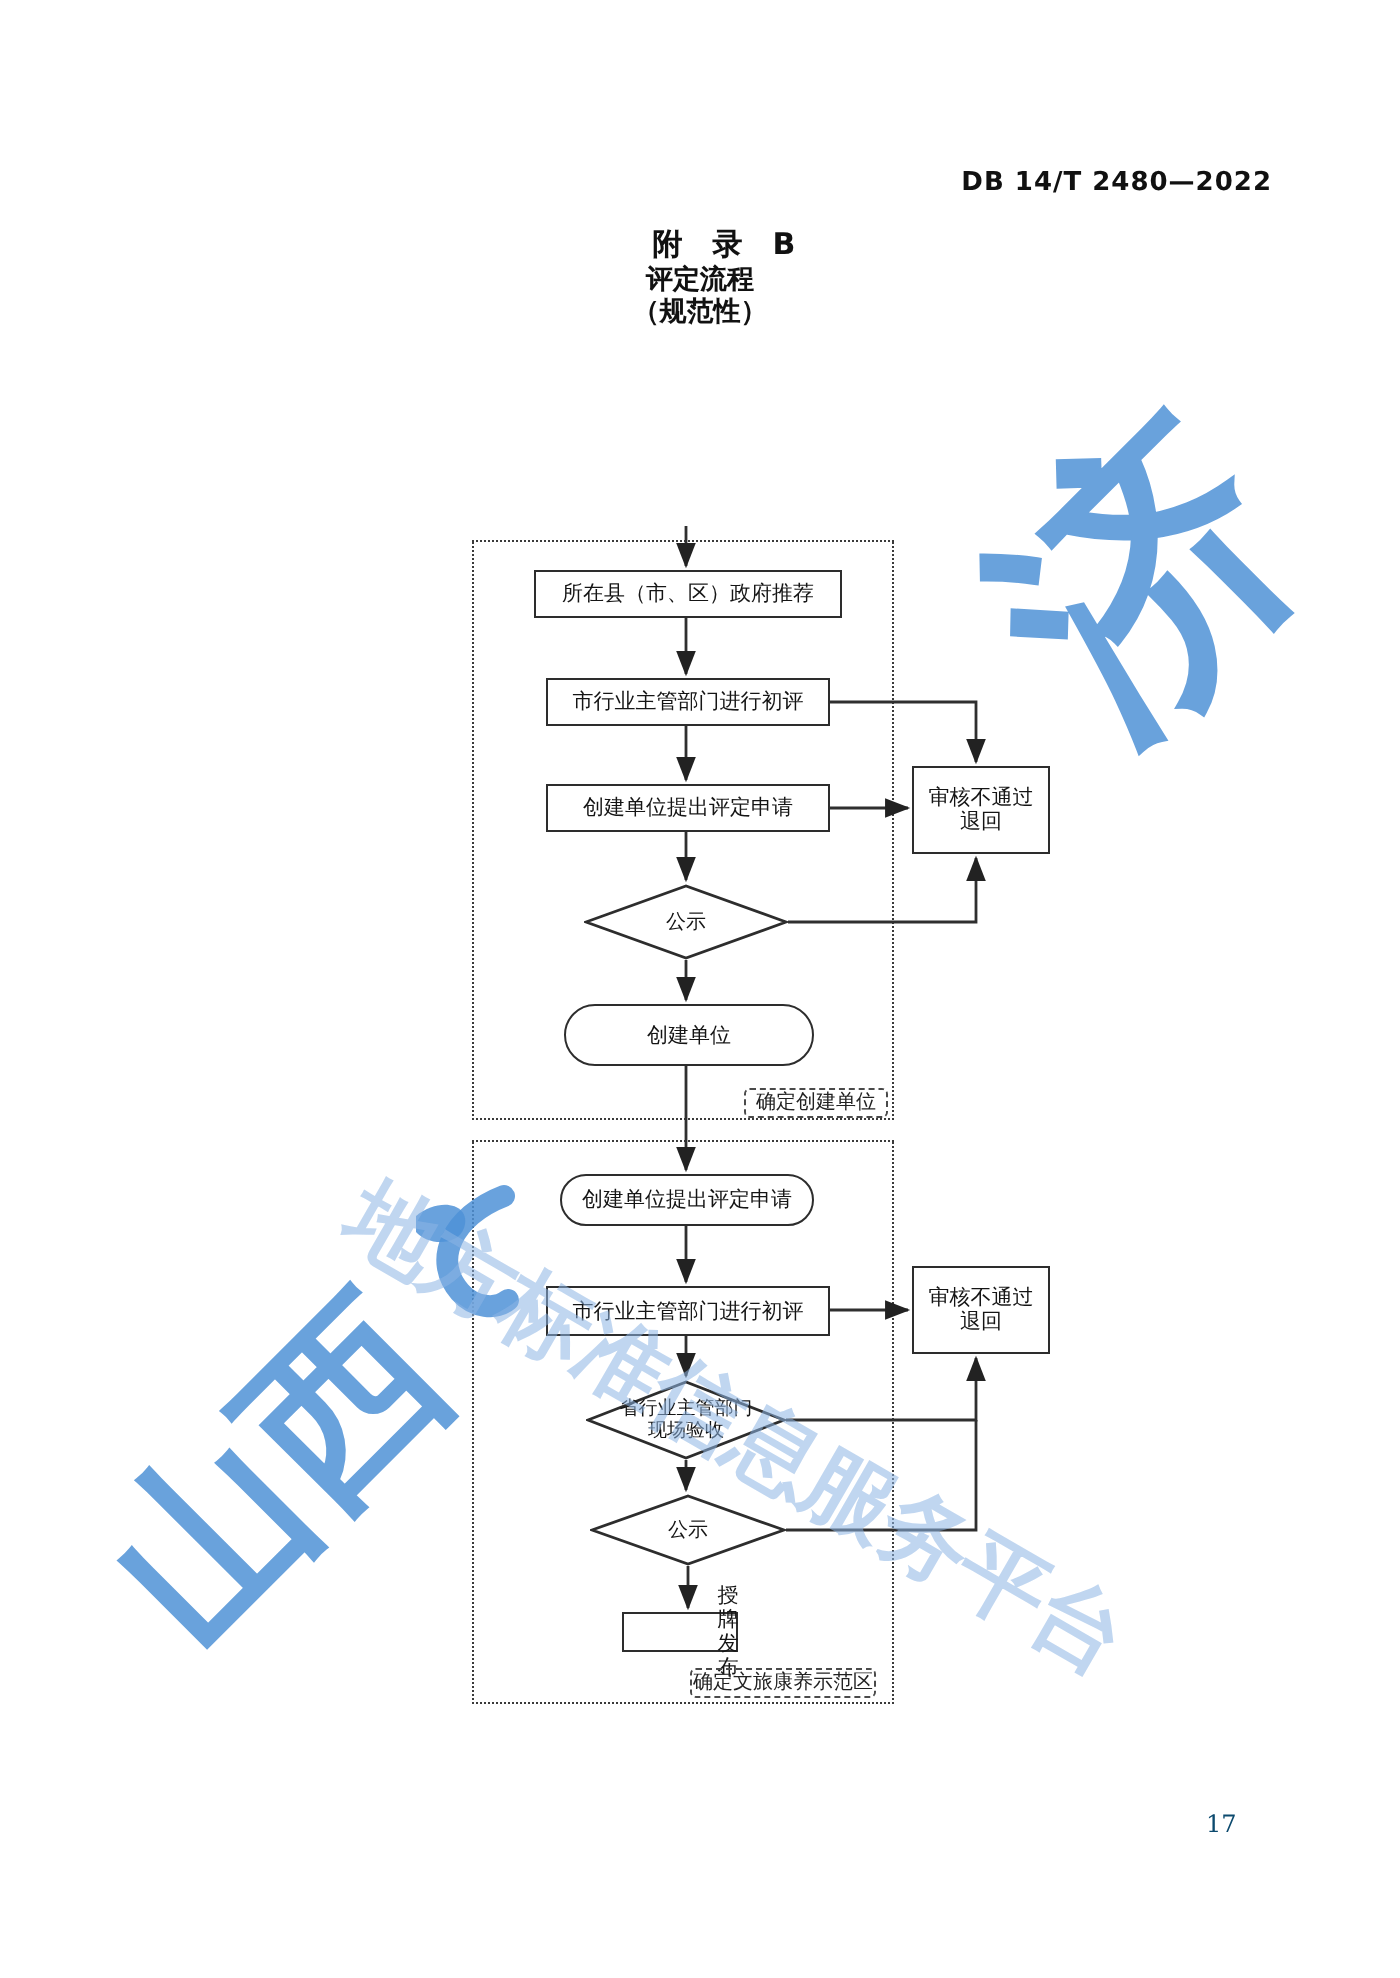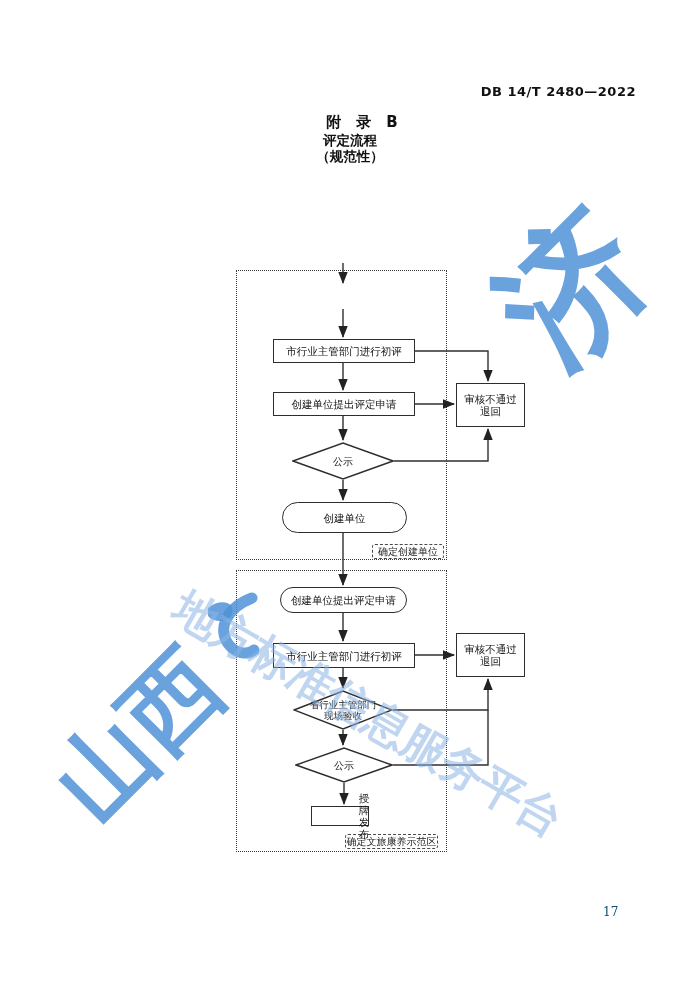--- a/index.html
+++ b/index.html
@@ -91,20 +91,21 @@
       <path d="M415,655 H454" marker-end="url(#ah)"></path>
       <path d="M393,710 H488 V679" marker-end="url(#ah)"></path>
       <path d="M393,765 H488 V710"></path>
     </g>
   </svg>
 
   <div class="dashed-zone" style="left:236px;top:270px;width:209px;height:288px;"></div>
   <div class="dashed-zone" style="left:236px;top:570px;width:209px;height:280px;"></div>
 
 
+  <div class="node" style="left:267px;top:285px;width:154px;height:24px;">所在县（市、区）政府推荐</div>
 
   <div class="node" style="left:273px;top:339px;width:142px;height:24px;">市行业主管部门进行初评</div>
 
   <div class="node" style="left:273px;top:392px;width:142px;height:24px;">创建单位提出评定申请</div>
 
   <div class="diamond" style="left:292px;top:442px;width:102px;height:38px;">
     <svg width="102" height="38">
       <polygon points="1,19 51,1 101,19 51,37" fill="#ffffff" stroke="#2d2d2d" stroke-width="1.4"></polygon>
     </svg>
     <div class="dlabel">公示</div>

